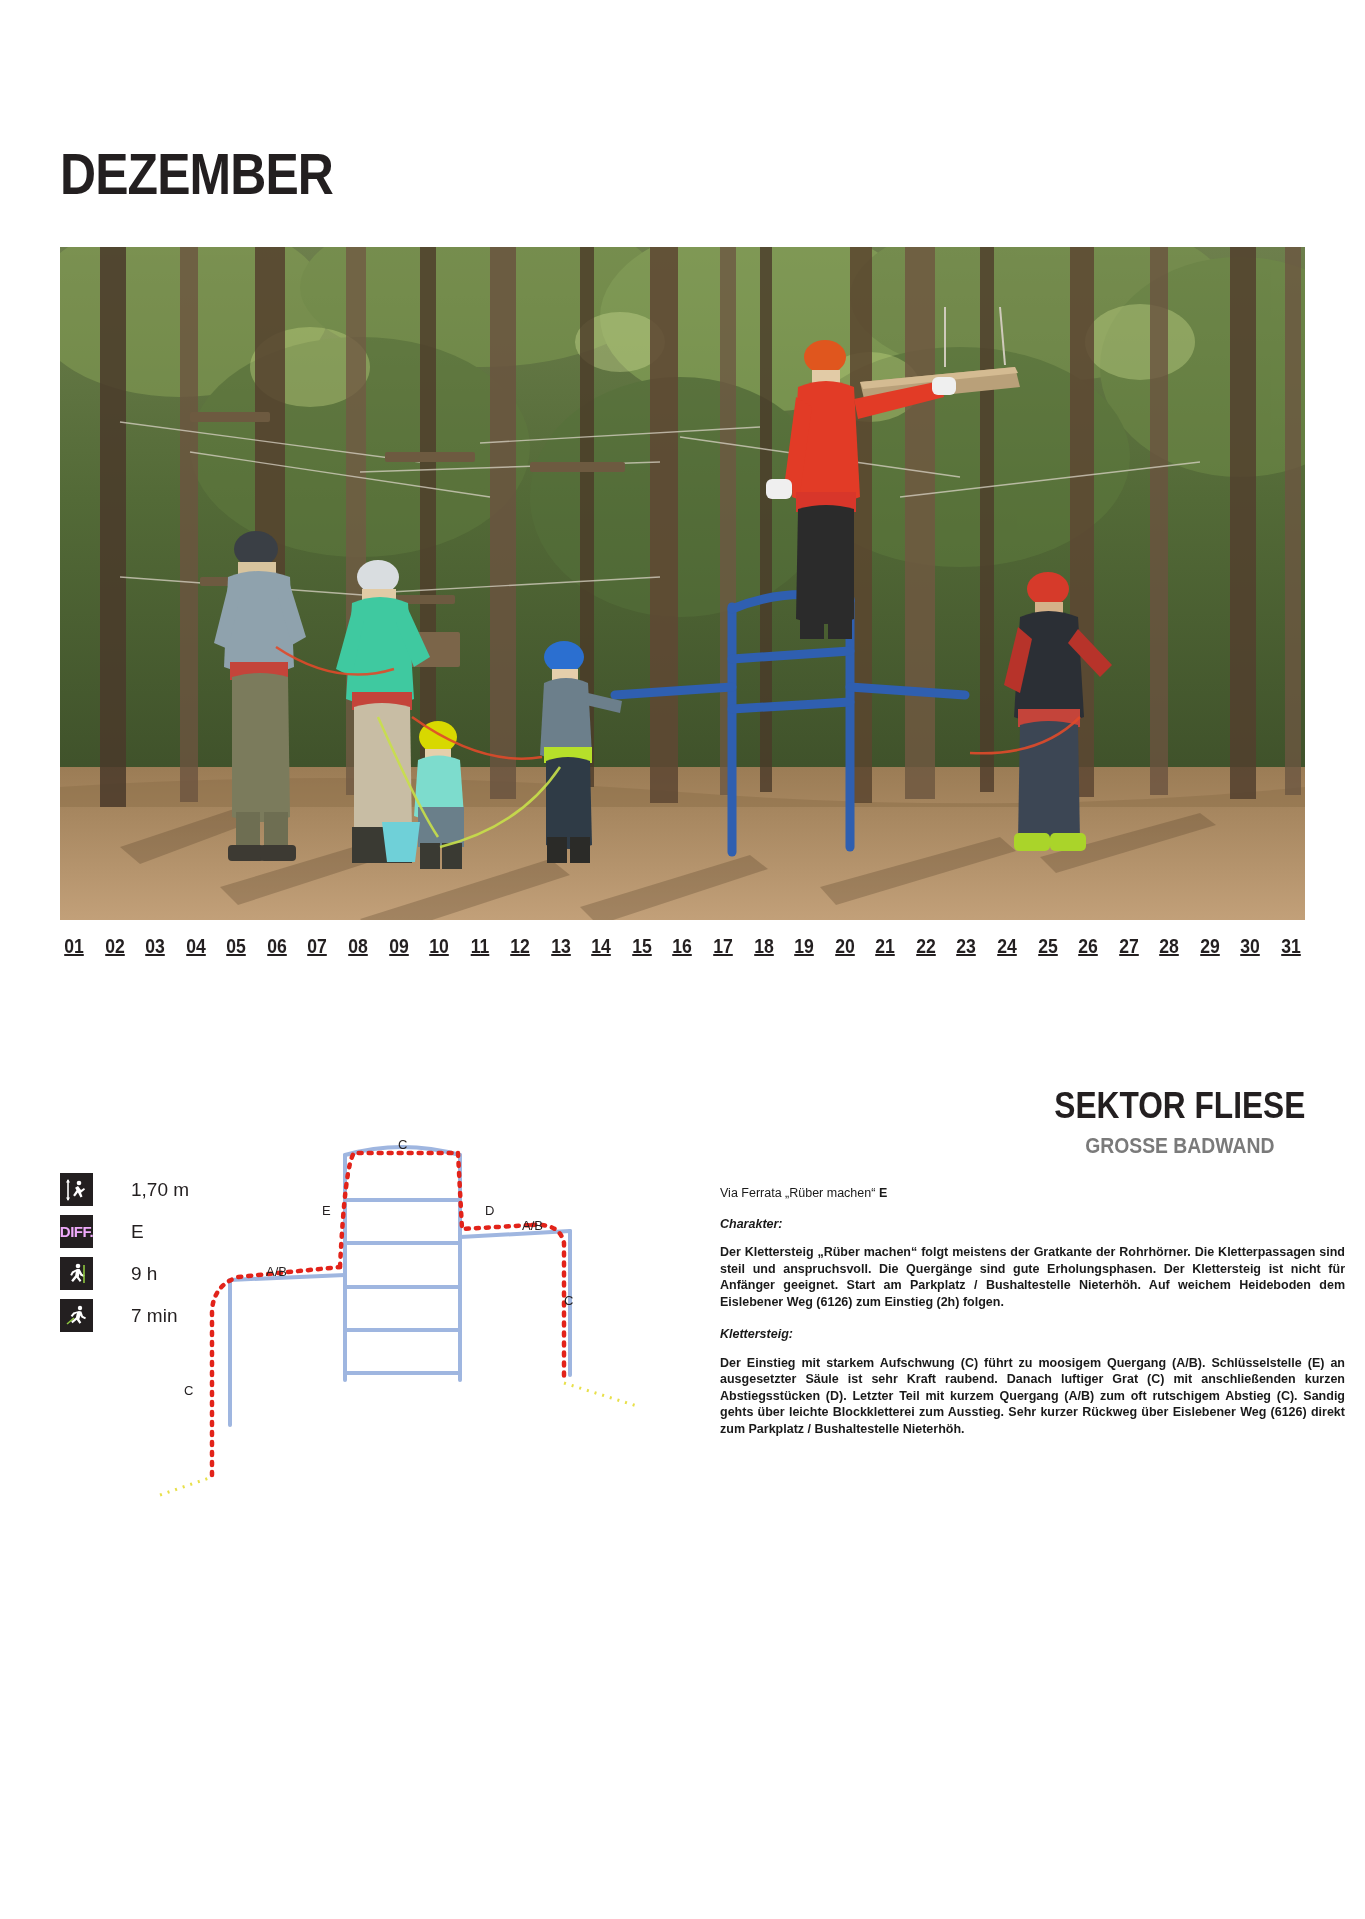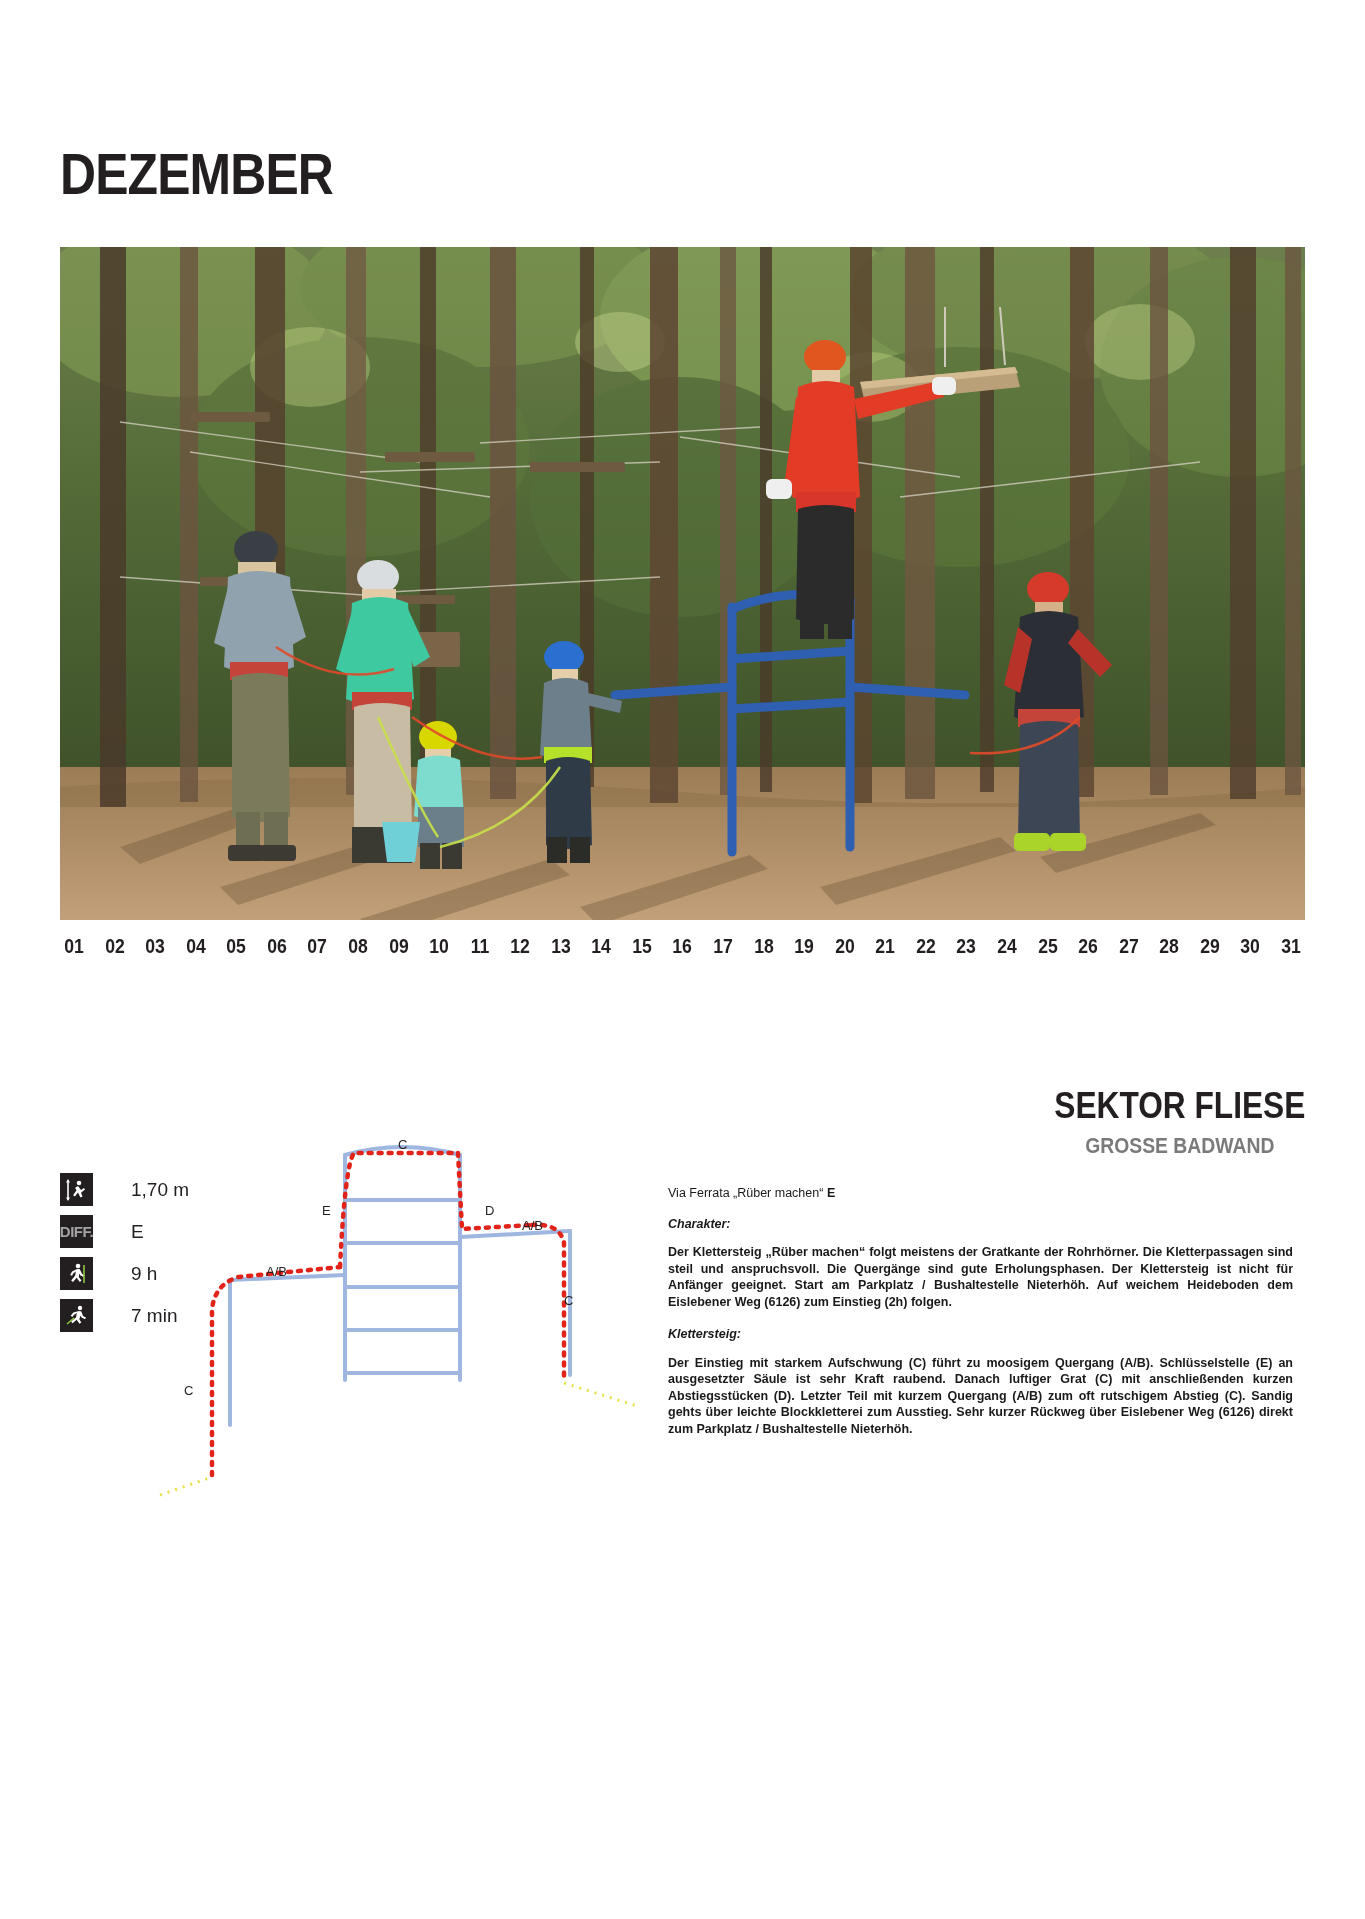--- a/index.html
+++ b/index.html
@@ -47,20 +47,21 @@
     position: absolute;
     left: 60px;
     top: 935px;
     width: 1245px;
     display: flex;
     justify-content: space-between;
     font-family: "Liberation Sans Narrow", "Liberation Sans", sans-serif;
     font-size: 20px;
     font-weight: bold;
     color: #231f20;
+    text-decoration: underline;
   }
   .days .day { width: 28px; text-align: center; transform: scaleX(0.88); }
 
   
   .sector-head {
     position: absolute;
     right: 60px;
     top: 1085px;
     text-align: center;
   }
@@ -78,21 +79,21 @@
     font-size: 22px;
     font-weight: bold;
     color: #7a7a7a;
     margin-top: 6px;
     transform: scaleX(0.88);
     transform-origin: right top;
   }
 
   .desc {
     position: absolute;
-    left: 668px;
+    left: 720px;
     top: 1185px;
     width: 625px;
     font-size: 12.5px;
     line-height: 1.32;
     color: #1a1a1a;
   }
   .desc .ferrata { margin: 0 0 14px 0; font-size: 12.5px; }
   .desc h3 {
     font-size: 12.5px;
     font-weight: bold;
@@ -117,21 +118,21 @@
     display: flex;
     align-items: center;
     height: 35px;
     margin-bottom: 7px;
     gap: 25px;
   }
   .info-icon {
     width: 33px;
     height: 33px;
     background: #231f20;
-    color: #a3a3a3;
+    color: #f0abfc;
     display: flex;
     align-items: center;
     justify-content: center;
     flex: none;
   }
   .info-icon svg { display: block; }
   .info-icon.diff {
     font-family: "Liberation Sans Narrow", "Liberation Sans", sans-serif;
     font-size: 15px;
     font-weight: bold;

